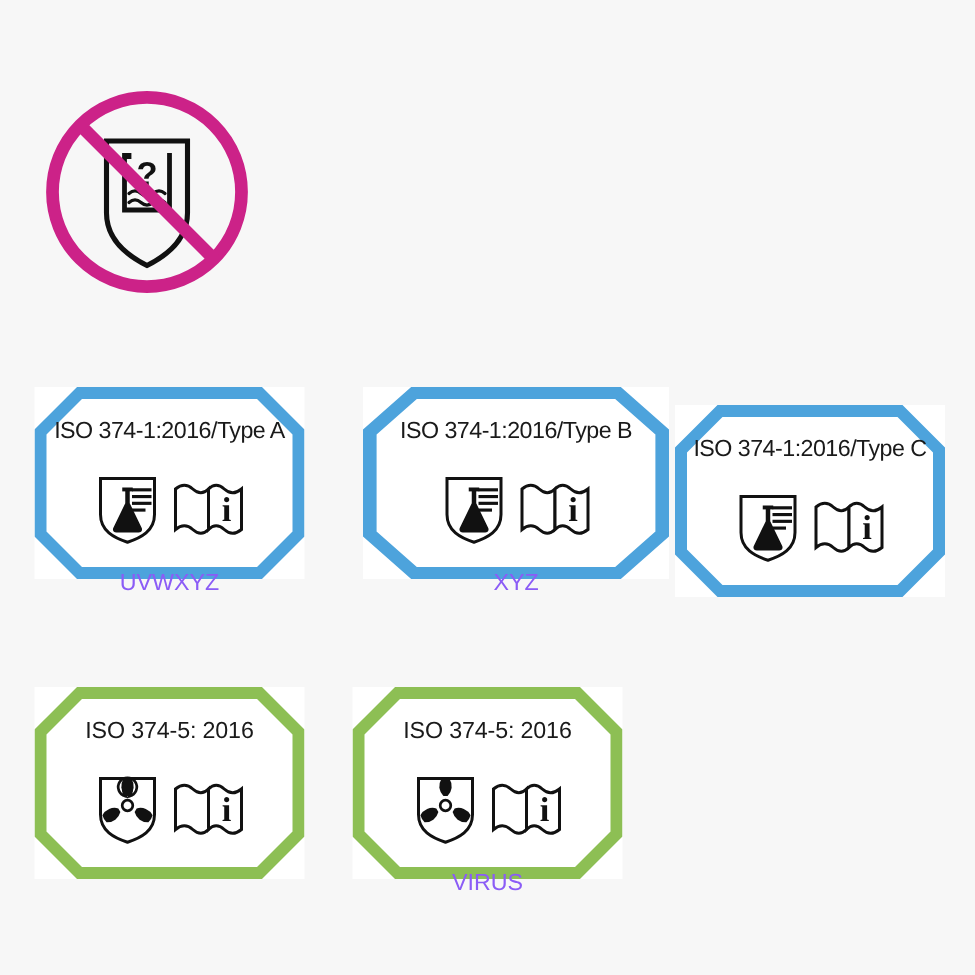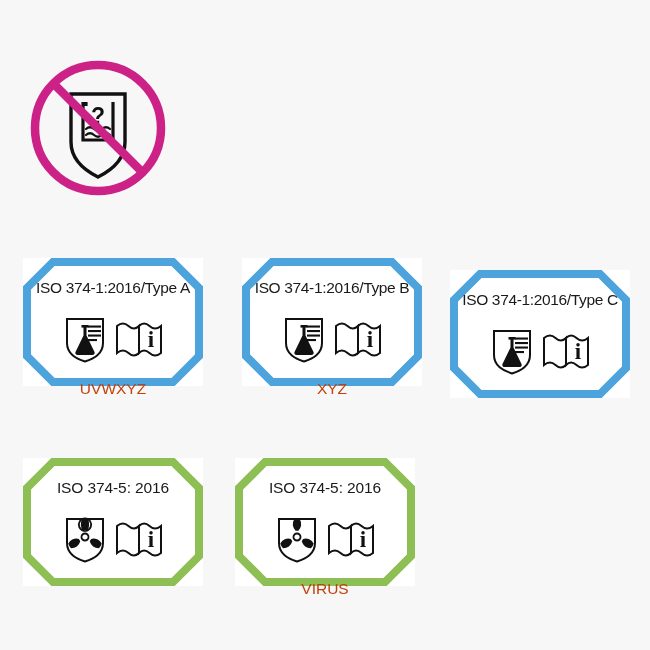--- a/index.html
+++ b/index.html
@@ -77,21 +77,21 @@
     margin-top: 7px;
     display: flex;
     align-items: flex-start;
     justify-content: center;
     gap: 6px;
   }
   .picto { display: block; }
   .badge-sub {
     margin-top: 6px;
     font-size: 15.5px;
-    color: #c2410c;
+    color: #8b5cf6;
     line-height: 1;
     white-space: nowrap;
   }
   .badge-sub.spacer { visibility: hidden; }
 </style>
 </head>
 <body style="background: rgb(247, 247, 247);">
 
 <div id="stage">
 
@@ -139,21 +139,21 @@
         <svg class="picto" width="50" height="48" viewBox="0 0 50 48" xmlns="http://www.w3.org/2000/svg">
           <path d="M3 11 q6 -5 11.5 0 q5.5 5 10.5 0 V38 q-5 5 -10.5 0 q-5.5 -5 -11.5 0 Z" fill="#ffffff" stroke="#111111" stroke-width="2"></path>
           <path d="M25 11 q5 -5 10.5 0 q5.5 5 11.5 0 V38 q-6 5 -11.5 0 q-5.5 -5 -10.5 0 Z" fill="#ffffff" stroke="#111111" stroke-width="2"></path>
           <text x="37" y="32" font-family="&quot;Liberation Serif&quot;, serif" font-size="23" font-weight="bold" fill="#111111" text-anchor="middle">i</text>
         </svg>
       </div>
       <div class="badge-sub">UVWXYZ</div>
     </div>
   </div>
 
-  <div class="badge" style="left: 242px; top: 258px; width: 180px; height: 128px;">
+  <div class="badge" style="left: 242px; top: 258px; width: 204px; height: 128px;">
     <svg class="badge-frame" viewBox="0 0 180 128" preserveAspectRatio="none" xmlns="http://www.w3.org/2000/svg">
       <polygon points="30,4 150,4 176,30 176,98 150,124 30,124 4,98 4,30" fill="#ffffff" stroke="#4da3dc" stroke-width="8"></polygon>
     </svg>
     <div class="badge-inner">
       <div class="badge-title wide">ISO 374-1:2016/Type B</div>
       <div class="pictos">
         <svg class="picto" width="46" height="48" viewBox="0 0 46 48" xmlns="http://www.w3.org/2000/svg">
           <path d="M5 4 H41 V28 C41 39 32 43.5 23 46.5 C14 43.5 5 39 5 28 Z" fill="none" stroke="#111111" stroke-width="2"></path>
           <path d="M21.5 12 V20.5 L13.5 37 C12.8 38.6 13.9 40 15.6 40 H30.4 C32.1 40 33.2 38.6 32.5 37 L24.5 20.5 V12 Z" fill="#111111"></path>
           <rect x="19.5" y="10" width="7" height="2.6" fill="#111111"></rect>

